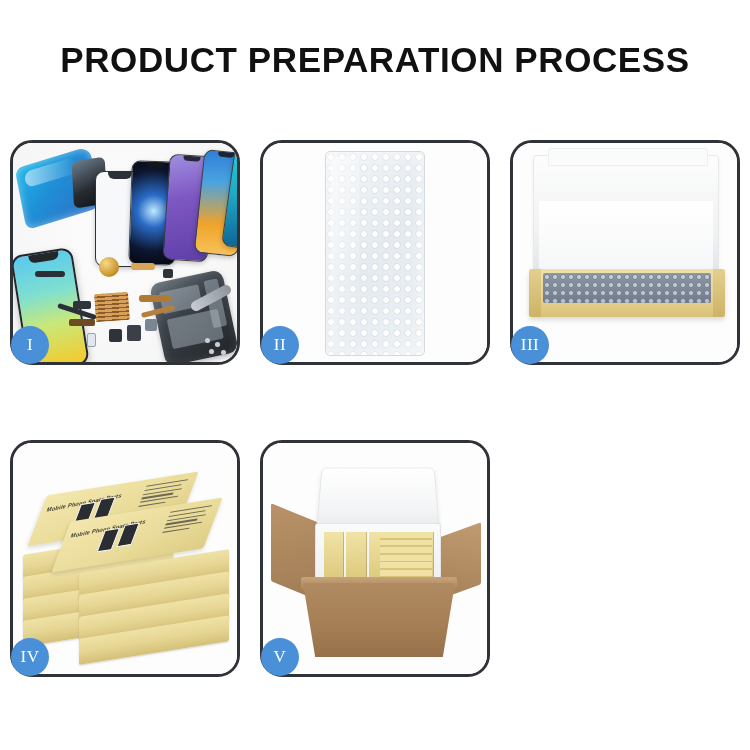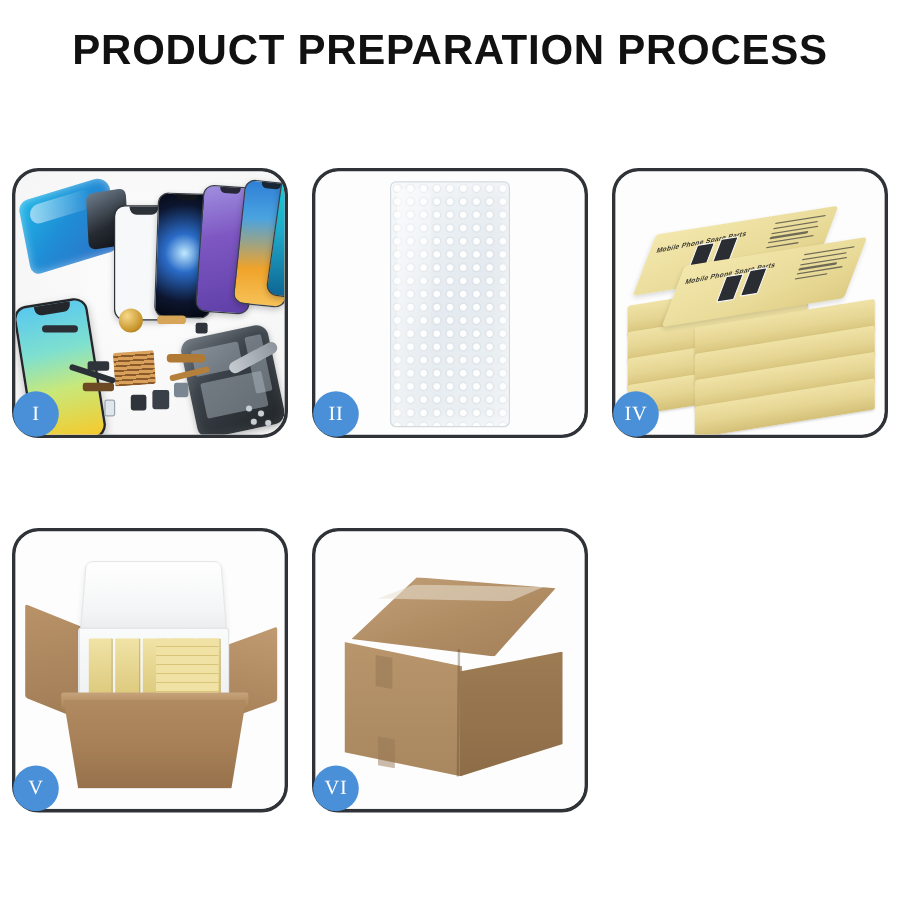--- a/index.html
+++ b/index.html
@@ -5,21 +5,21 @@
   * { box-sizing: border-box; margin: 0; padding: 0; }
   html, body {
     width: 750px; height: 750px;
     background: #ffffff;
     font-family: "Liberation Sans", sans-serif;
     overflow: hidden;
   }
   .page { position: relative; width: 750px; height: 750px; background: #fff; }
 
   
-  .header { padding-top: 22px; text-align: center; }
+  .header { padding-top: 40px; text-align: center; }
   .title {
     font-size: 35px;
     font-weight: 700;
     letter-spacing: 0.6px;
     color: #111;
     font-family: "Liberation Sans", sans-serif;
     white-space: nowrap;
   }
   .subtitle {
     margin-top: 11px;
@@ -415,20 +415,32 @@
           <div class="gold1"></div>
           <div class="gold2"></div>
           <div class="gold3"></div>
           <div class="bag"></div>
           <div class="bagsheen"></div>
         </div>
       </div>
       <div class="badge">II</div>
     </div>
 
+    <div class="panel">
+      <div class="panel-clip p3">
+        <div class="lid3"></div>
+        <div class="foam3"></div>
+        <div class="tray3">
+          <div class="tray3-lipL"></div>
+          <div class="tray3-in"></div>
+          <div class="tray3-lipR"></div>
+        </div>
+      </div>
+      <div class="badge">III</div>
+    </div>
 
     <div class="panel">
       <div class="panel-clip p4">
         <div class="stack">
 
           <div class="sbox" style="left:0px;  top:78px;"></div>
           <div class="sbox" style="left:0px;  top:100px;"></div>
           <div class="sbox" style="left:0px;  top:122px;"></div>
           <div class="sbox" style="left:0px;  top:144px;"></div>
 
@@ -483,27 +495,15 @@
               <div class="yrow"></div>
           </div>
           <div class="yblock"></div>
         </div>
         <div class="cartonRim"></div>
         <div class="cartonBody"></div>
       </div>
       <div class="badge">V</div>
     </div>
 
-    <div class="panel">
-      <div class="panel-clip p6">
-        <div class="bxTop"></div>
-        <div class="bxFrontL"></div>
-        <div class="bxFrontR"></div>
-        <div class="tapeTop"></div>
-        <div class="tapeL"></div>
-        <div class="tapeB"></div>
-        <div class="bxSeam"></div>
-      </div>
-      <div class="badge">VI</div>
-    </div>
 
   </div>
 </div>
 
 </body></html>

